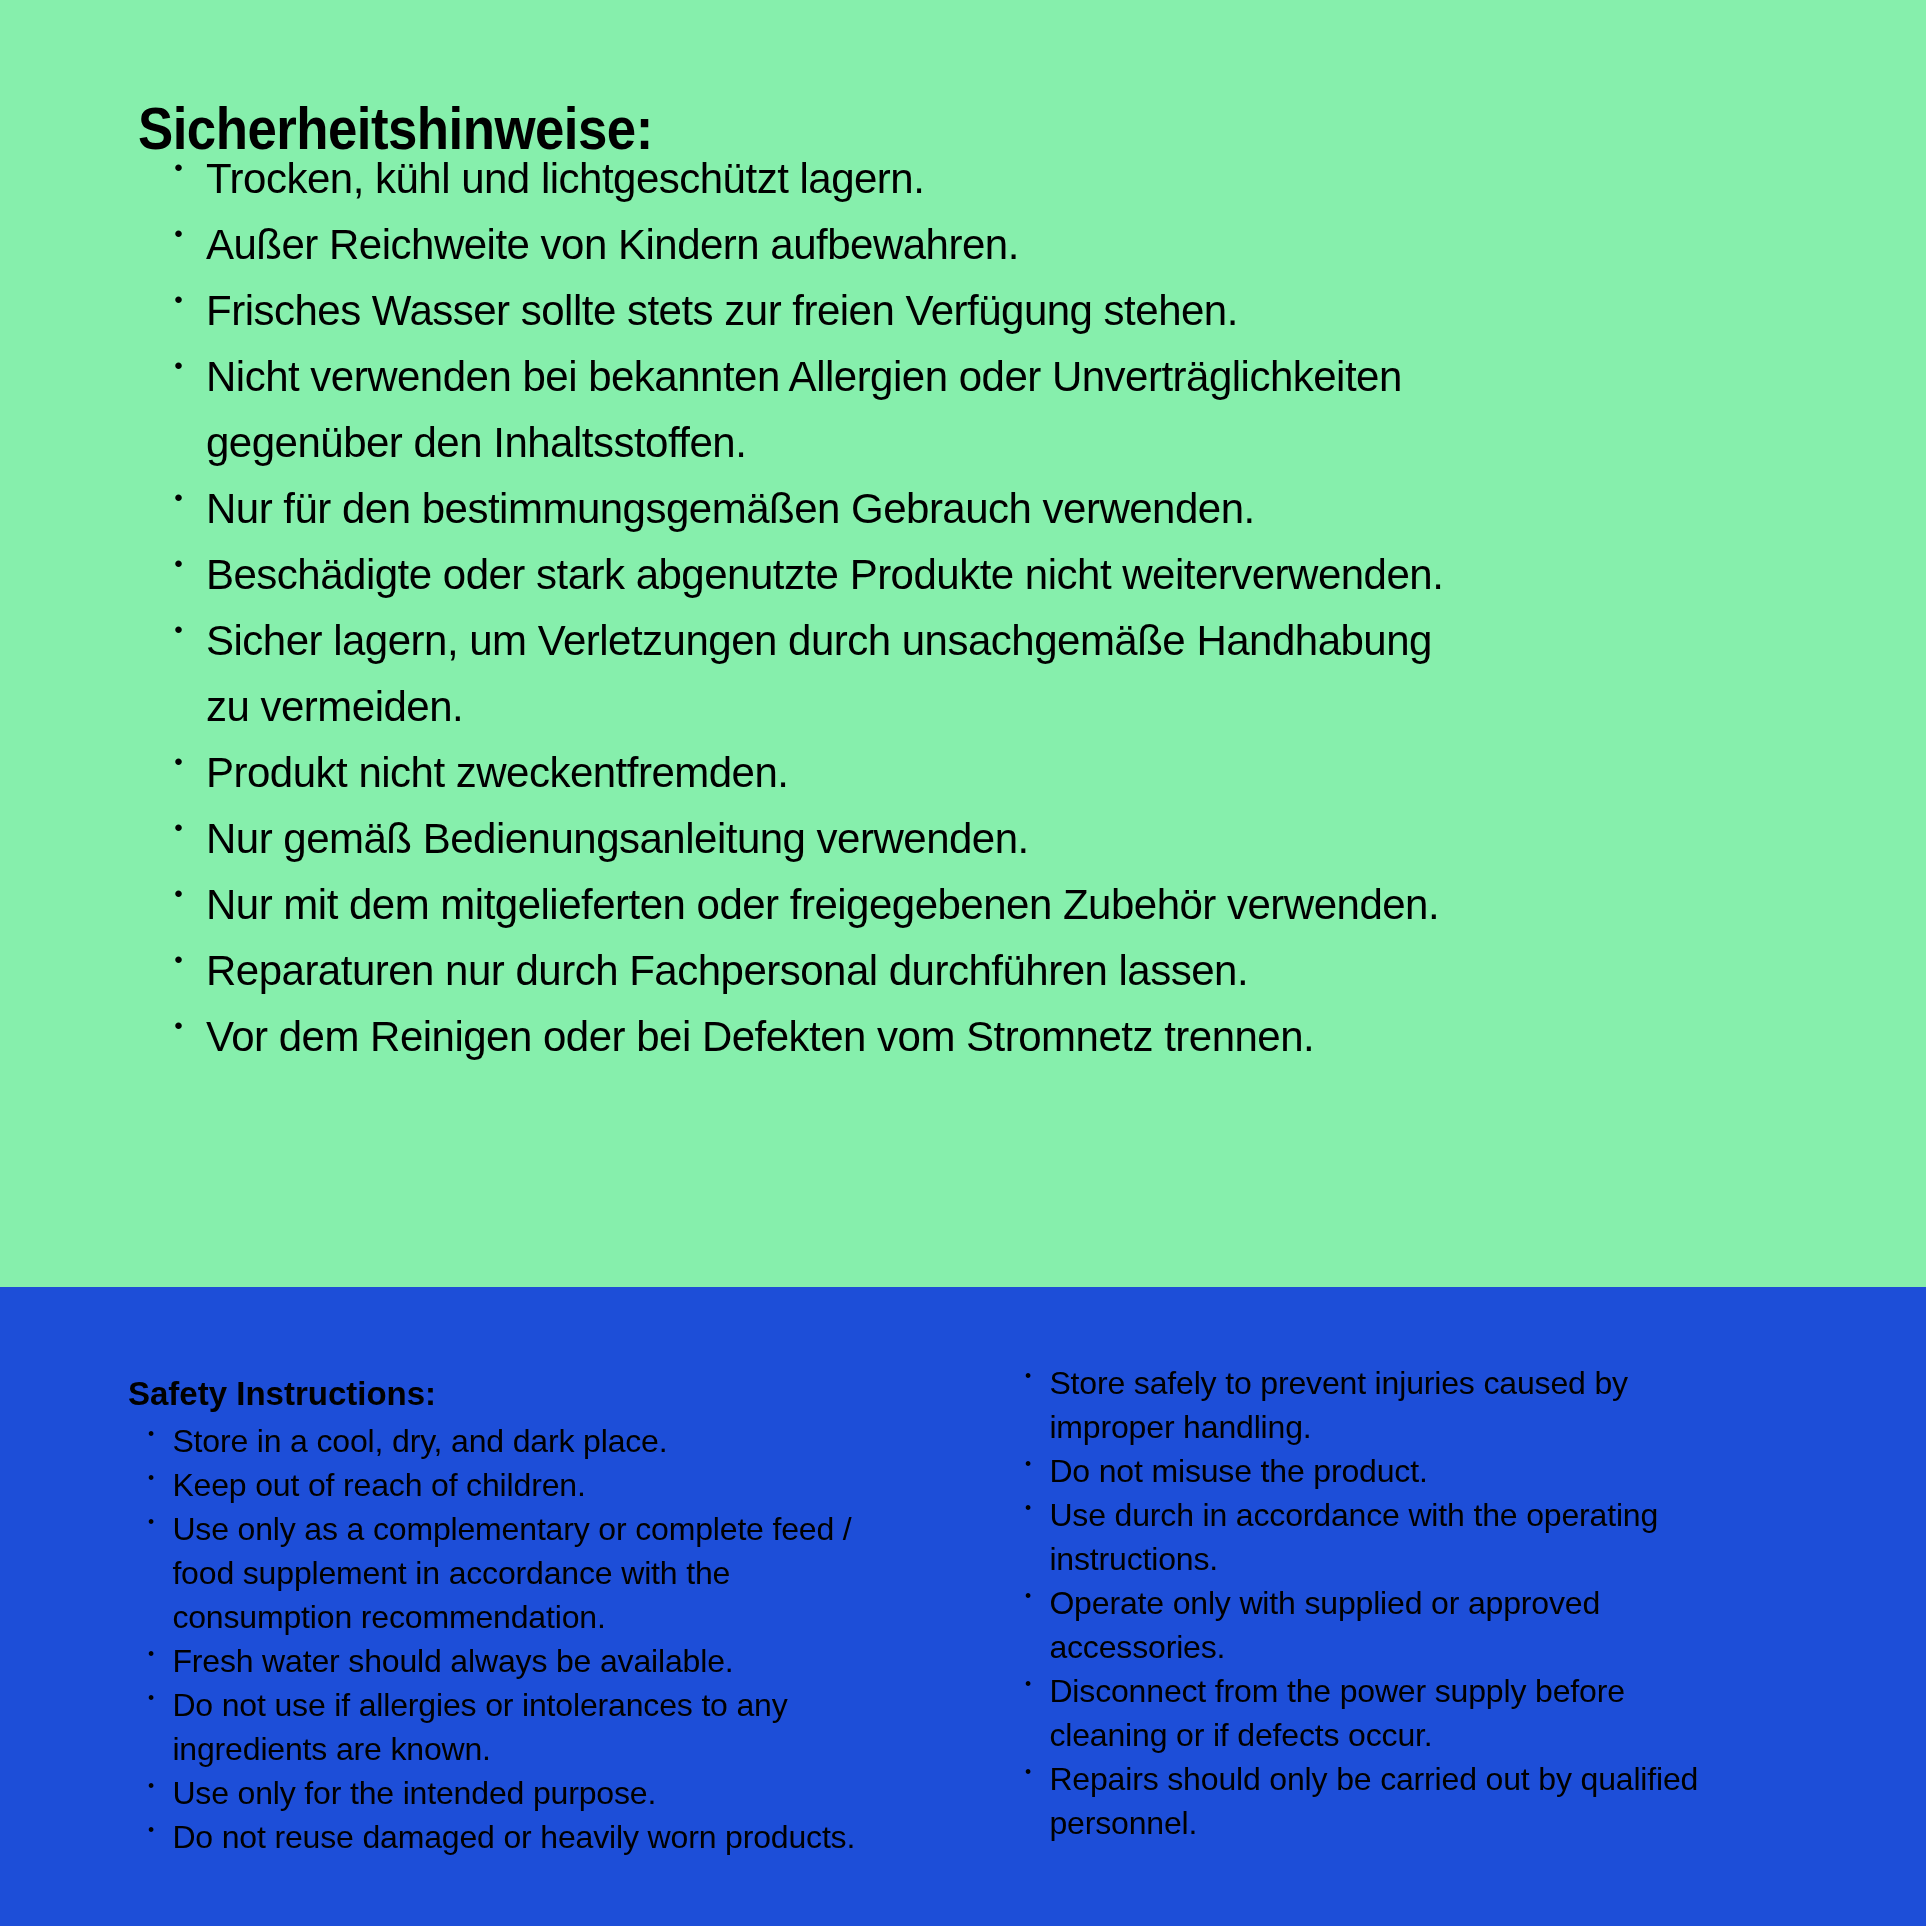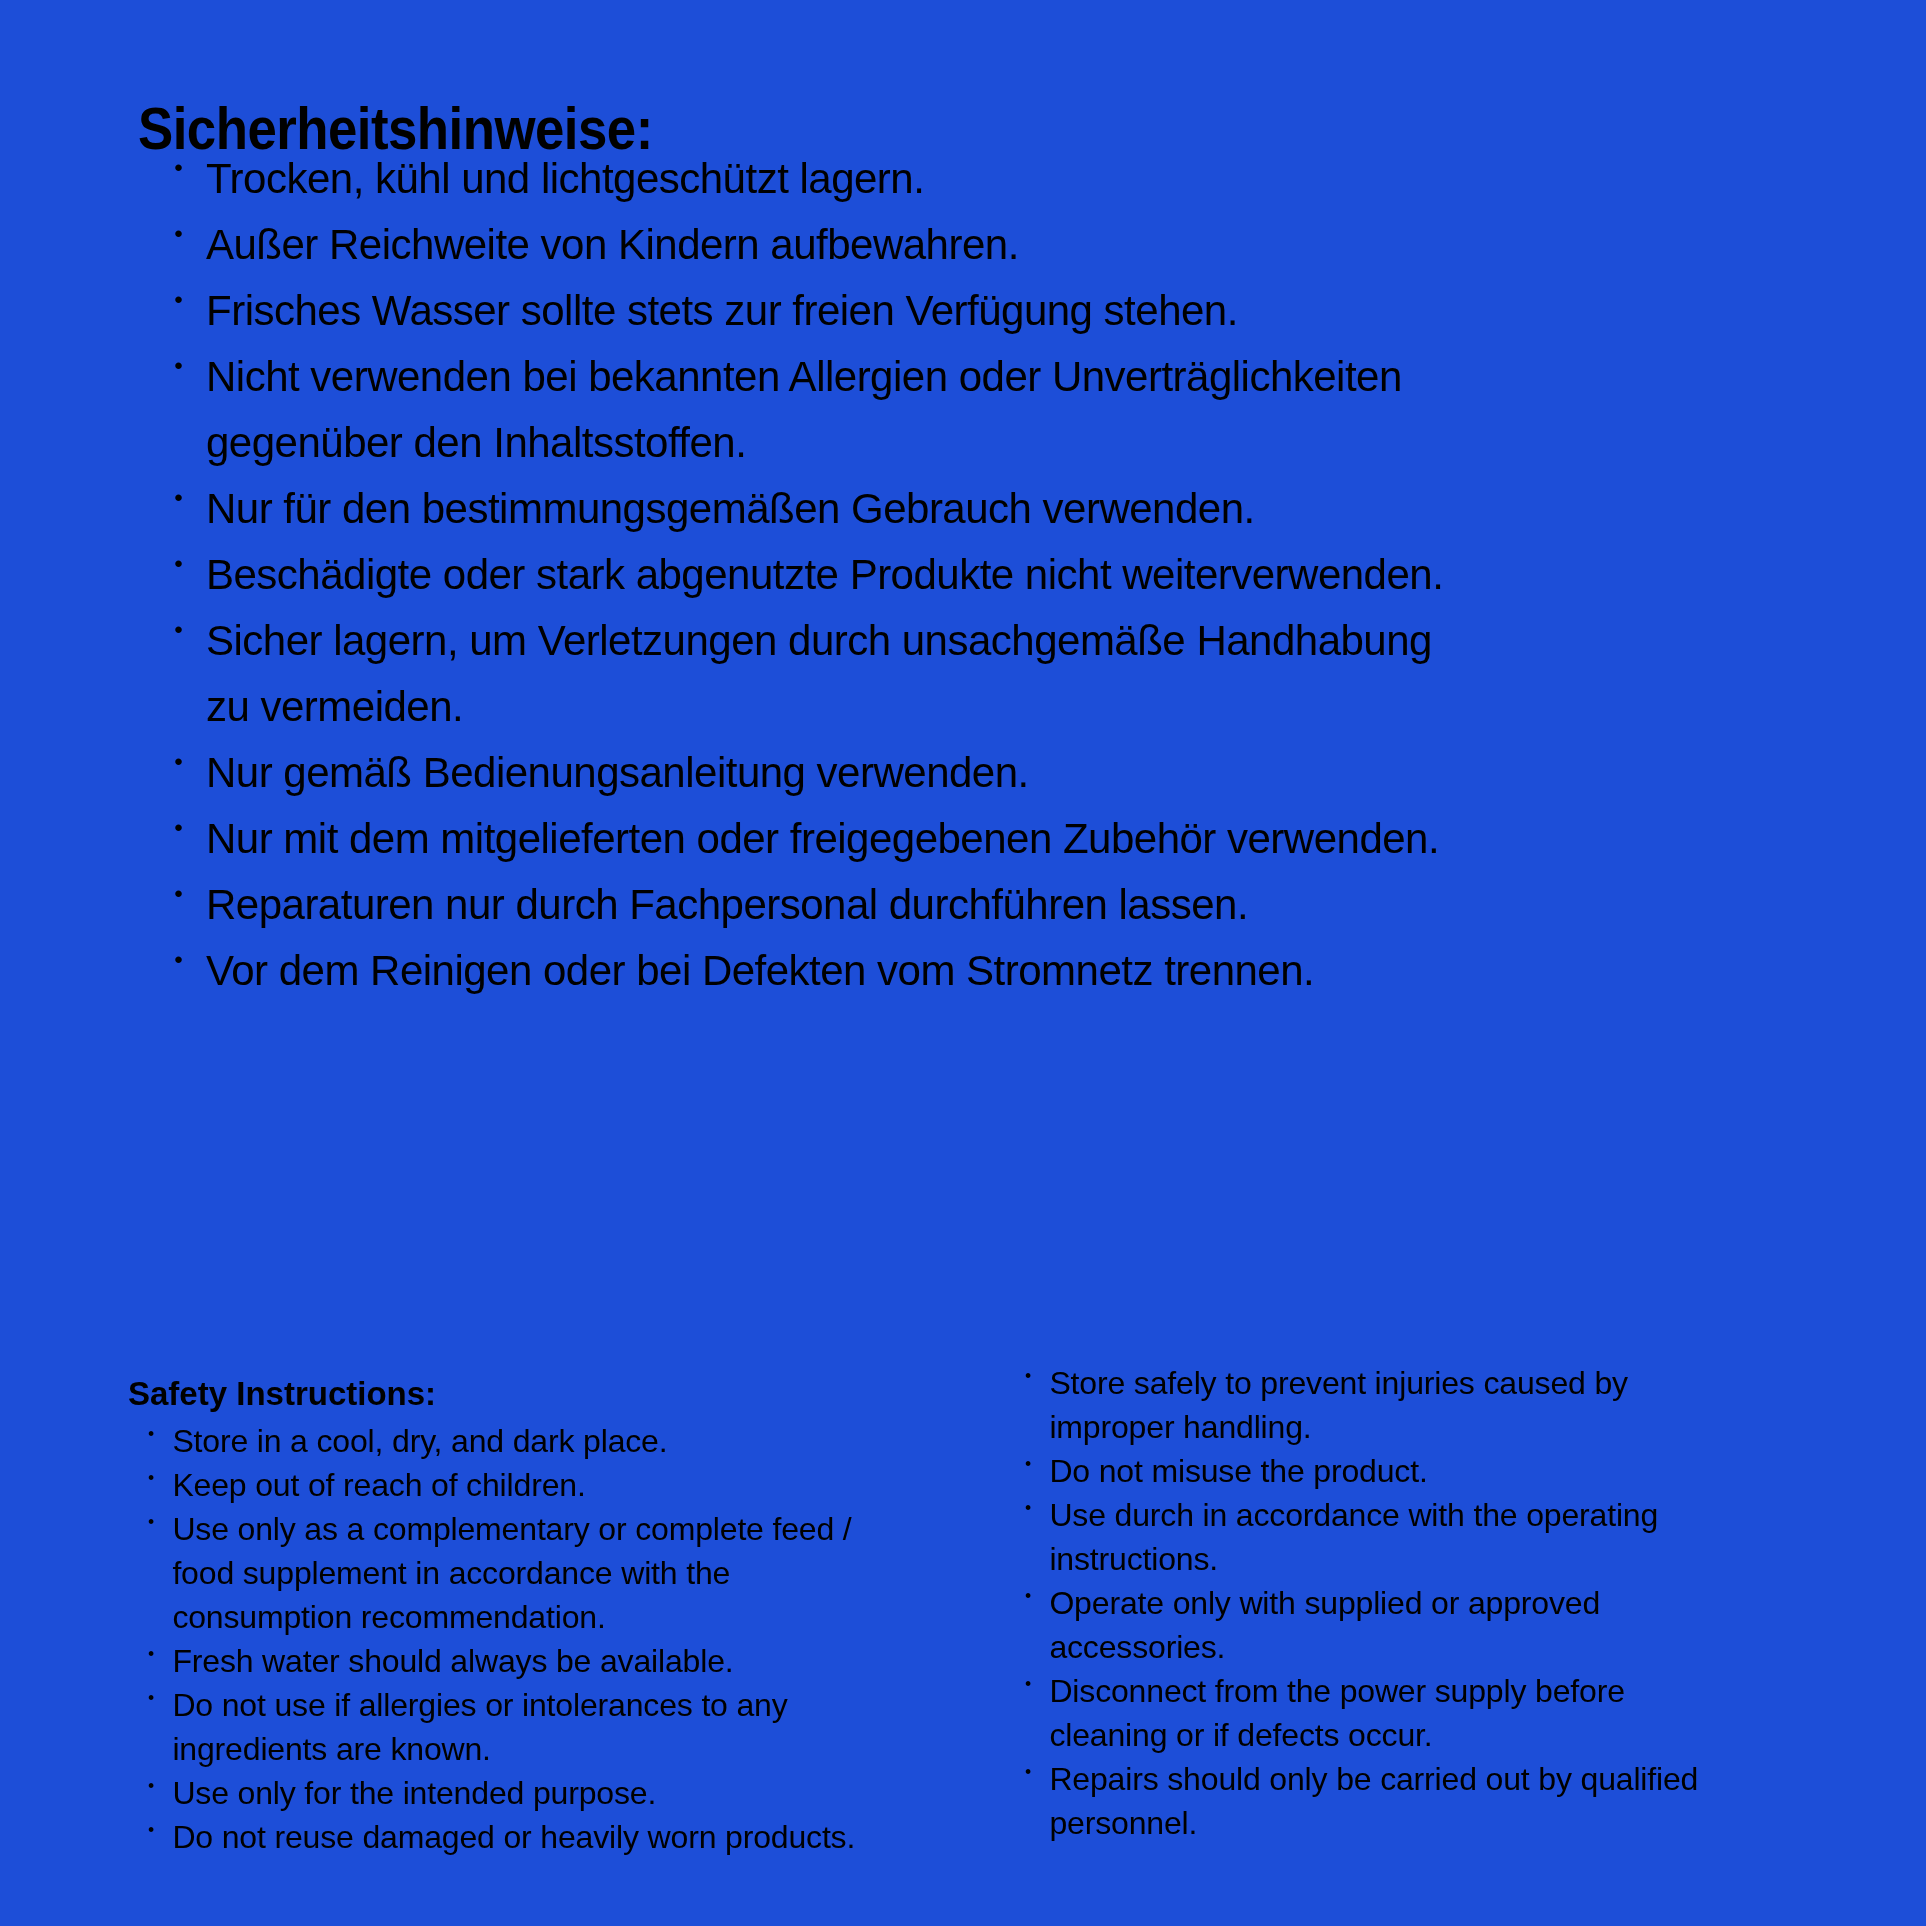--- a/index.html
+++ b/index.html
@@ -6,21 +6,21 @@
   body {
     width: 1926px; height: 1926px;
     position: relative;
     background: #ffffff;
     color: #000000;
     font-family: "Liberation Sans", "DejaVu Sans", sans-serif;
     overflow: hidden;
   }
   .de-section {
     position: absolute; left: 0; top: 0; width: 1926px; height: 1287px;
-    background: #1d4ed8;
+    background: #86efac;
   }
   .de-heading {
     position: absolute; left: 138px; top: 56px;
     font-size: 60px; font-weight: bold; line-height: 1.1;
     transform: scaleX(0.88); transform-origin: left top;
     letter-spacing: -0.01em;
     white-space: nowrap;
   }
   .de-list {
     position: absolute; left: 173px; top: 146px; width: 1708px;
@@ -71,20 +71,21 @@
   <ul class="de-list">
     <li>Trocken, kühl und lichtgeschützt lagern.</li>
     <li>Außer Reichweite von Kindern aufbewahren.</li>
     <li>Frisches Wasser sollte stets zur freien Verfügung stehen.</li>
     <li>Nicht verwenden bei bekannten Allergien oder Unverträglichkeiten
 gegenüber den Inhaltsstoffen.</li>
     <li>Nur für den bestimmungsgemäßen Gebrauch verwenden.</li>
     <li>Beschädigte oder stark abgenutzte Produkte nicht weiterverwenden.</li>
     <li>Sicher lagern, um Verletzungen durch unsachgemäße Handhabung
 zu vermeiden.</li>
+    <li>Produkt nicht zweckentfremden.</li>
     <li>Nur gemäß Bedienungsanleitung verwenden.</li>
     <li>Nur mit dem mitgelieferten oder freigegebenen Zubehör verwenden.</li>
     <li>Reparaturen nur durch Fachpersonal durchführen lassen.</li>
     <li>Vor dem Reinigen oder bei Defekten vom Stromnetz trennen.</li>
   </ul>
 </div>
 
 <div class="en-section">
   <h2 class="en-heading">Safety Instructions:</h2>
   <div class="en-left">

